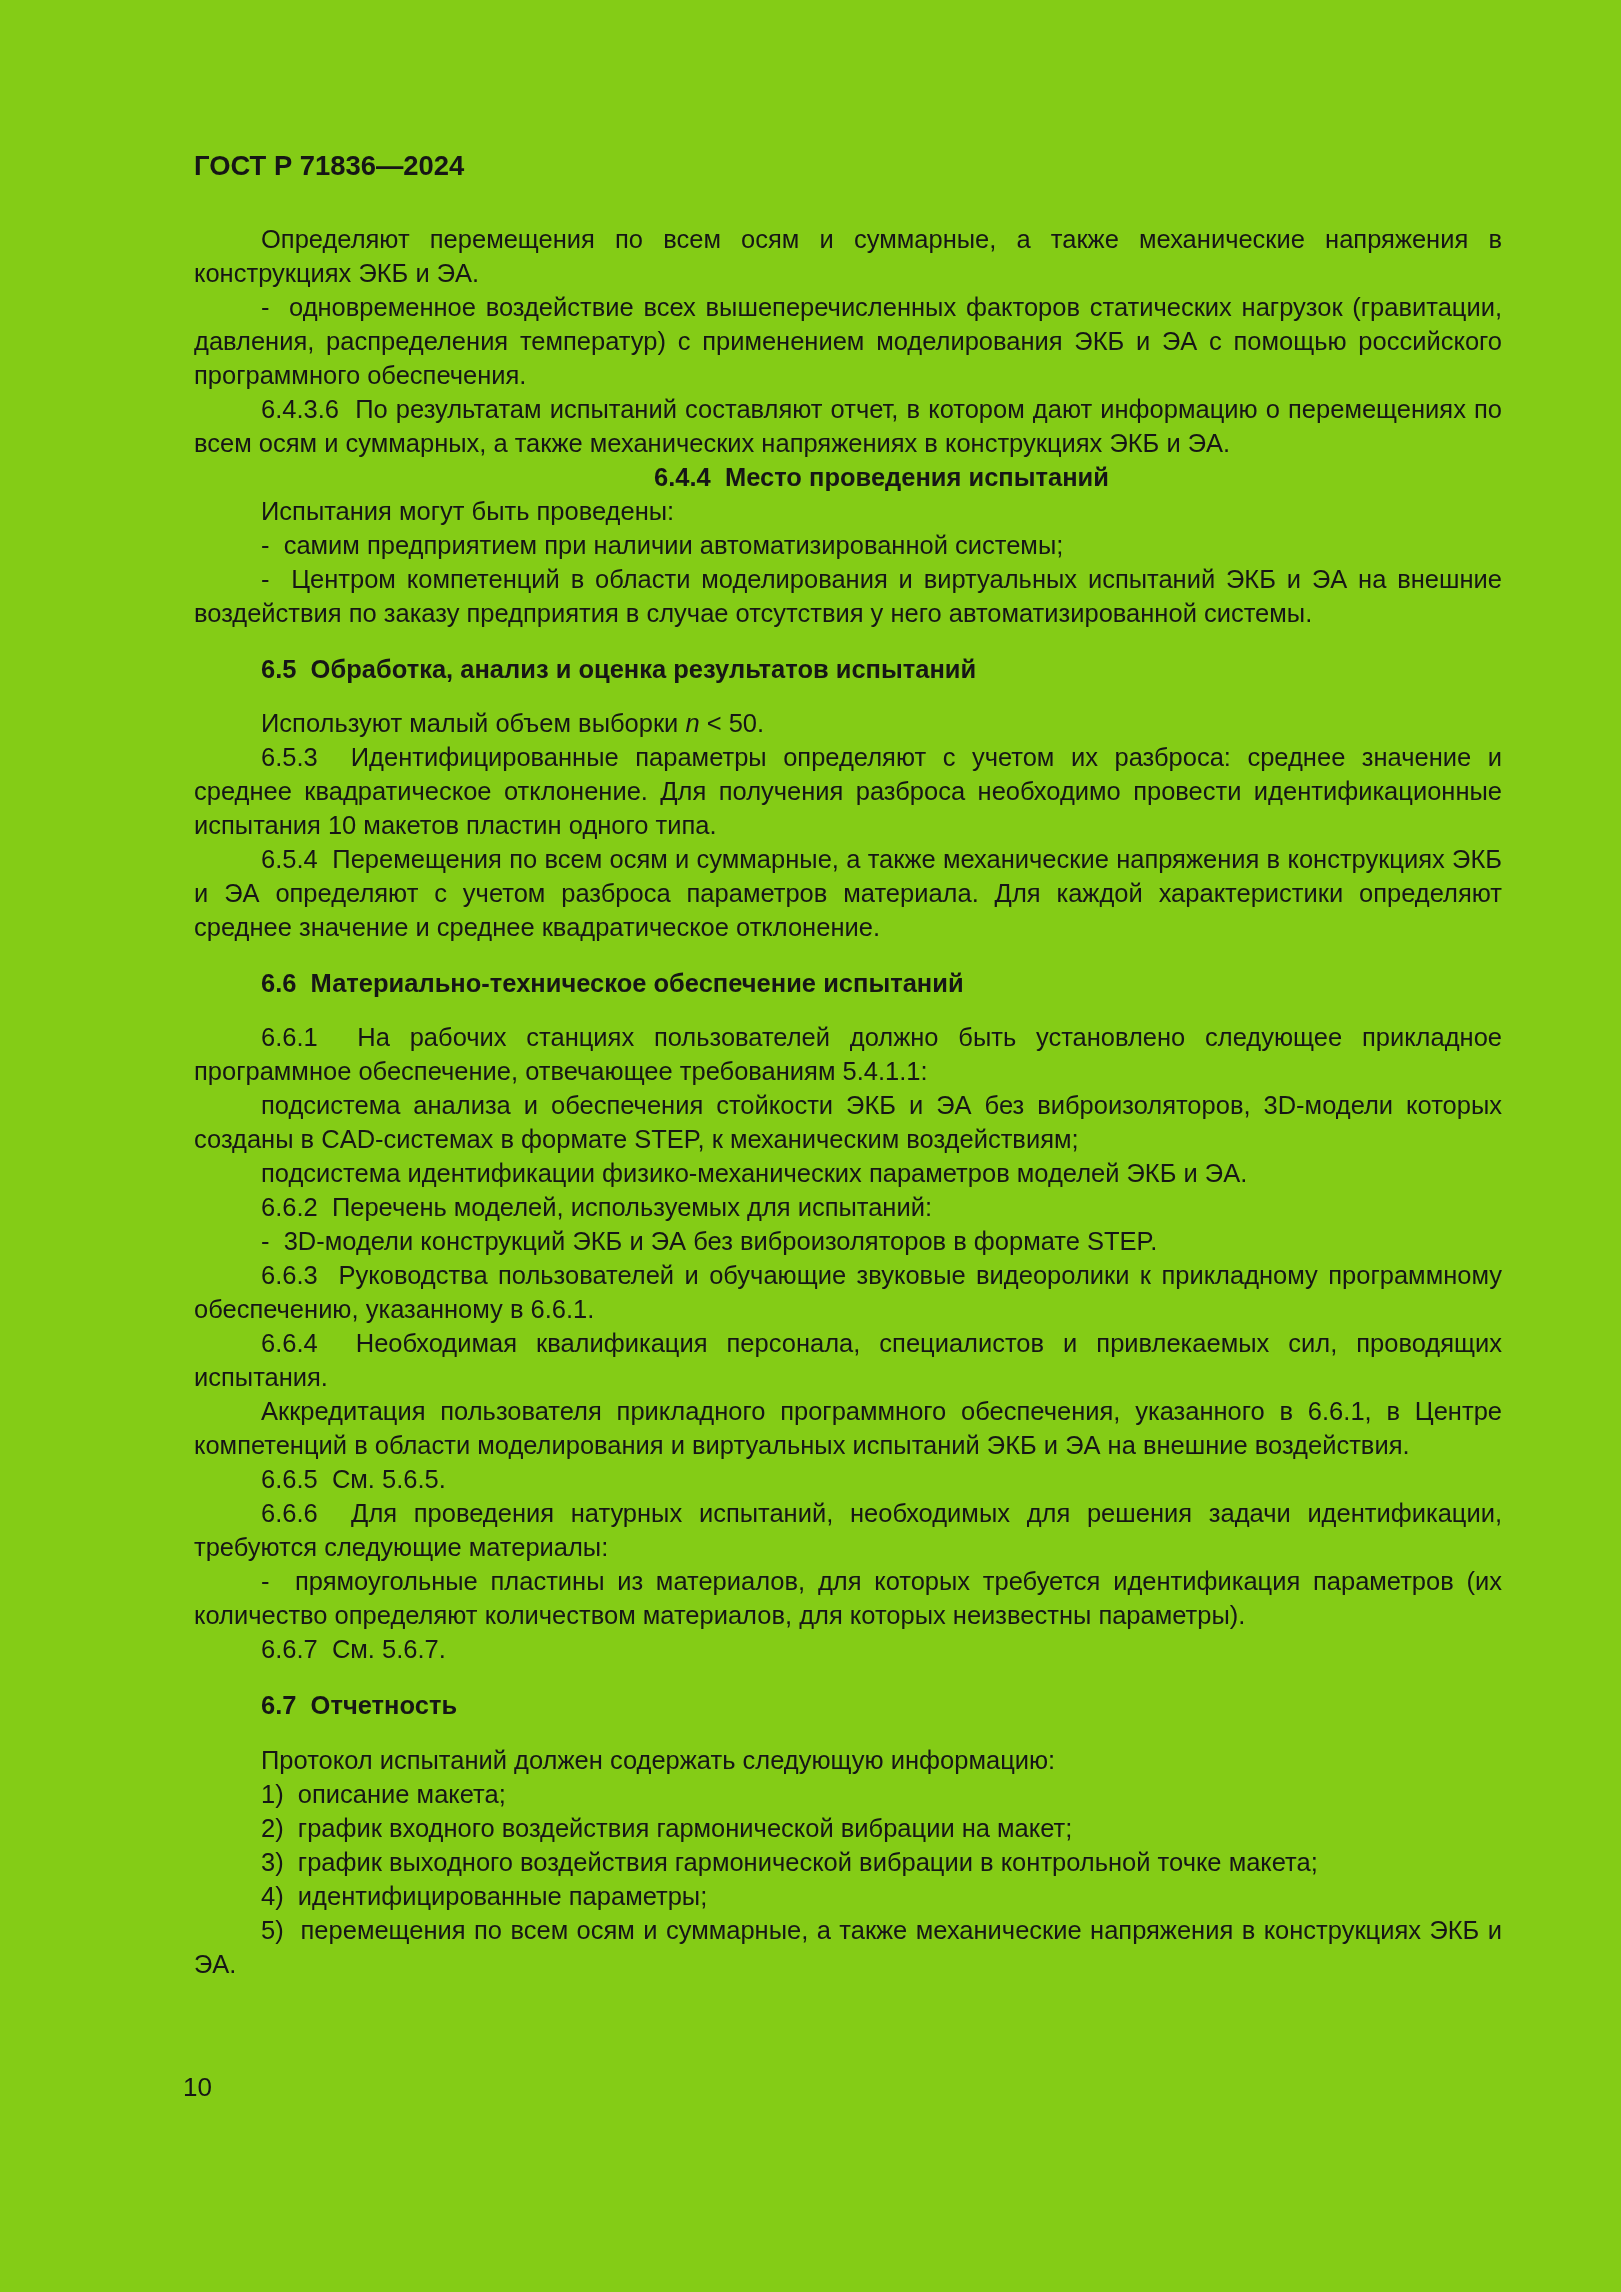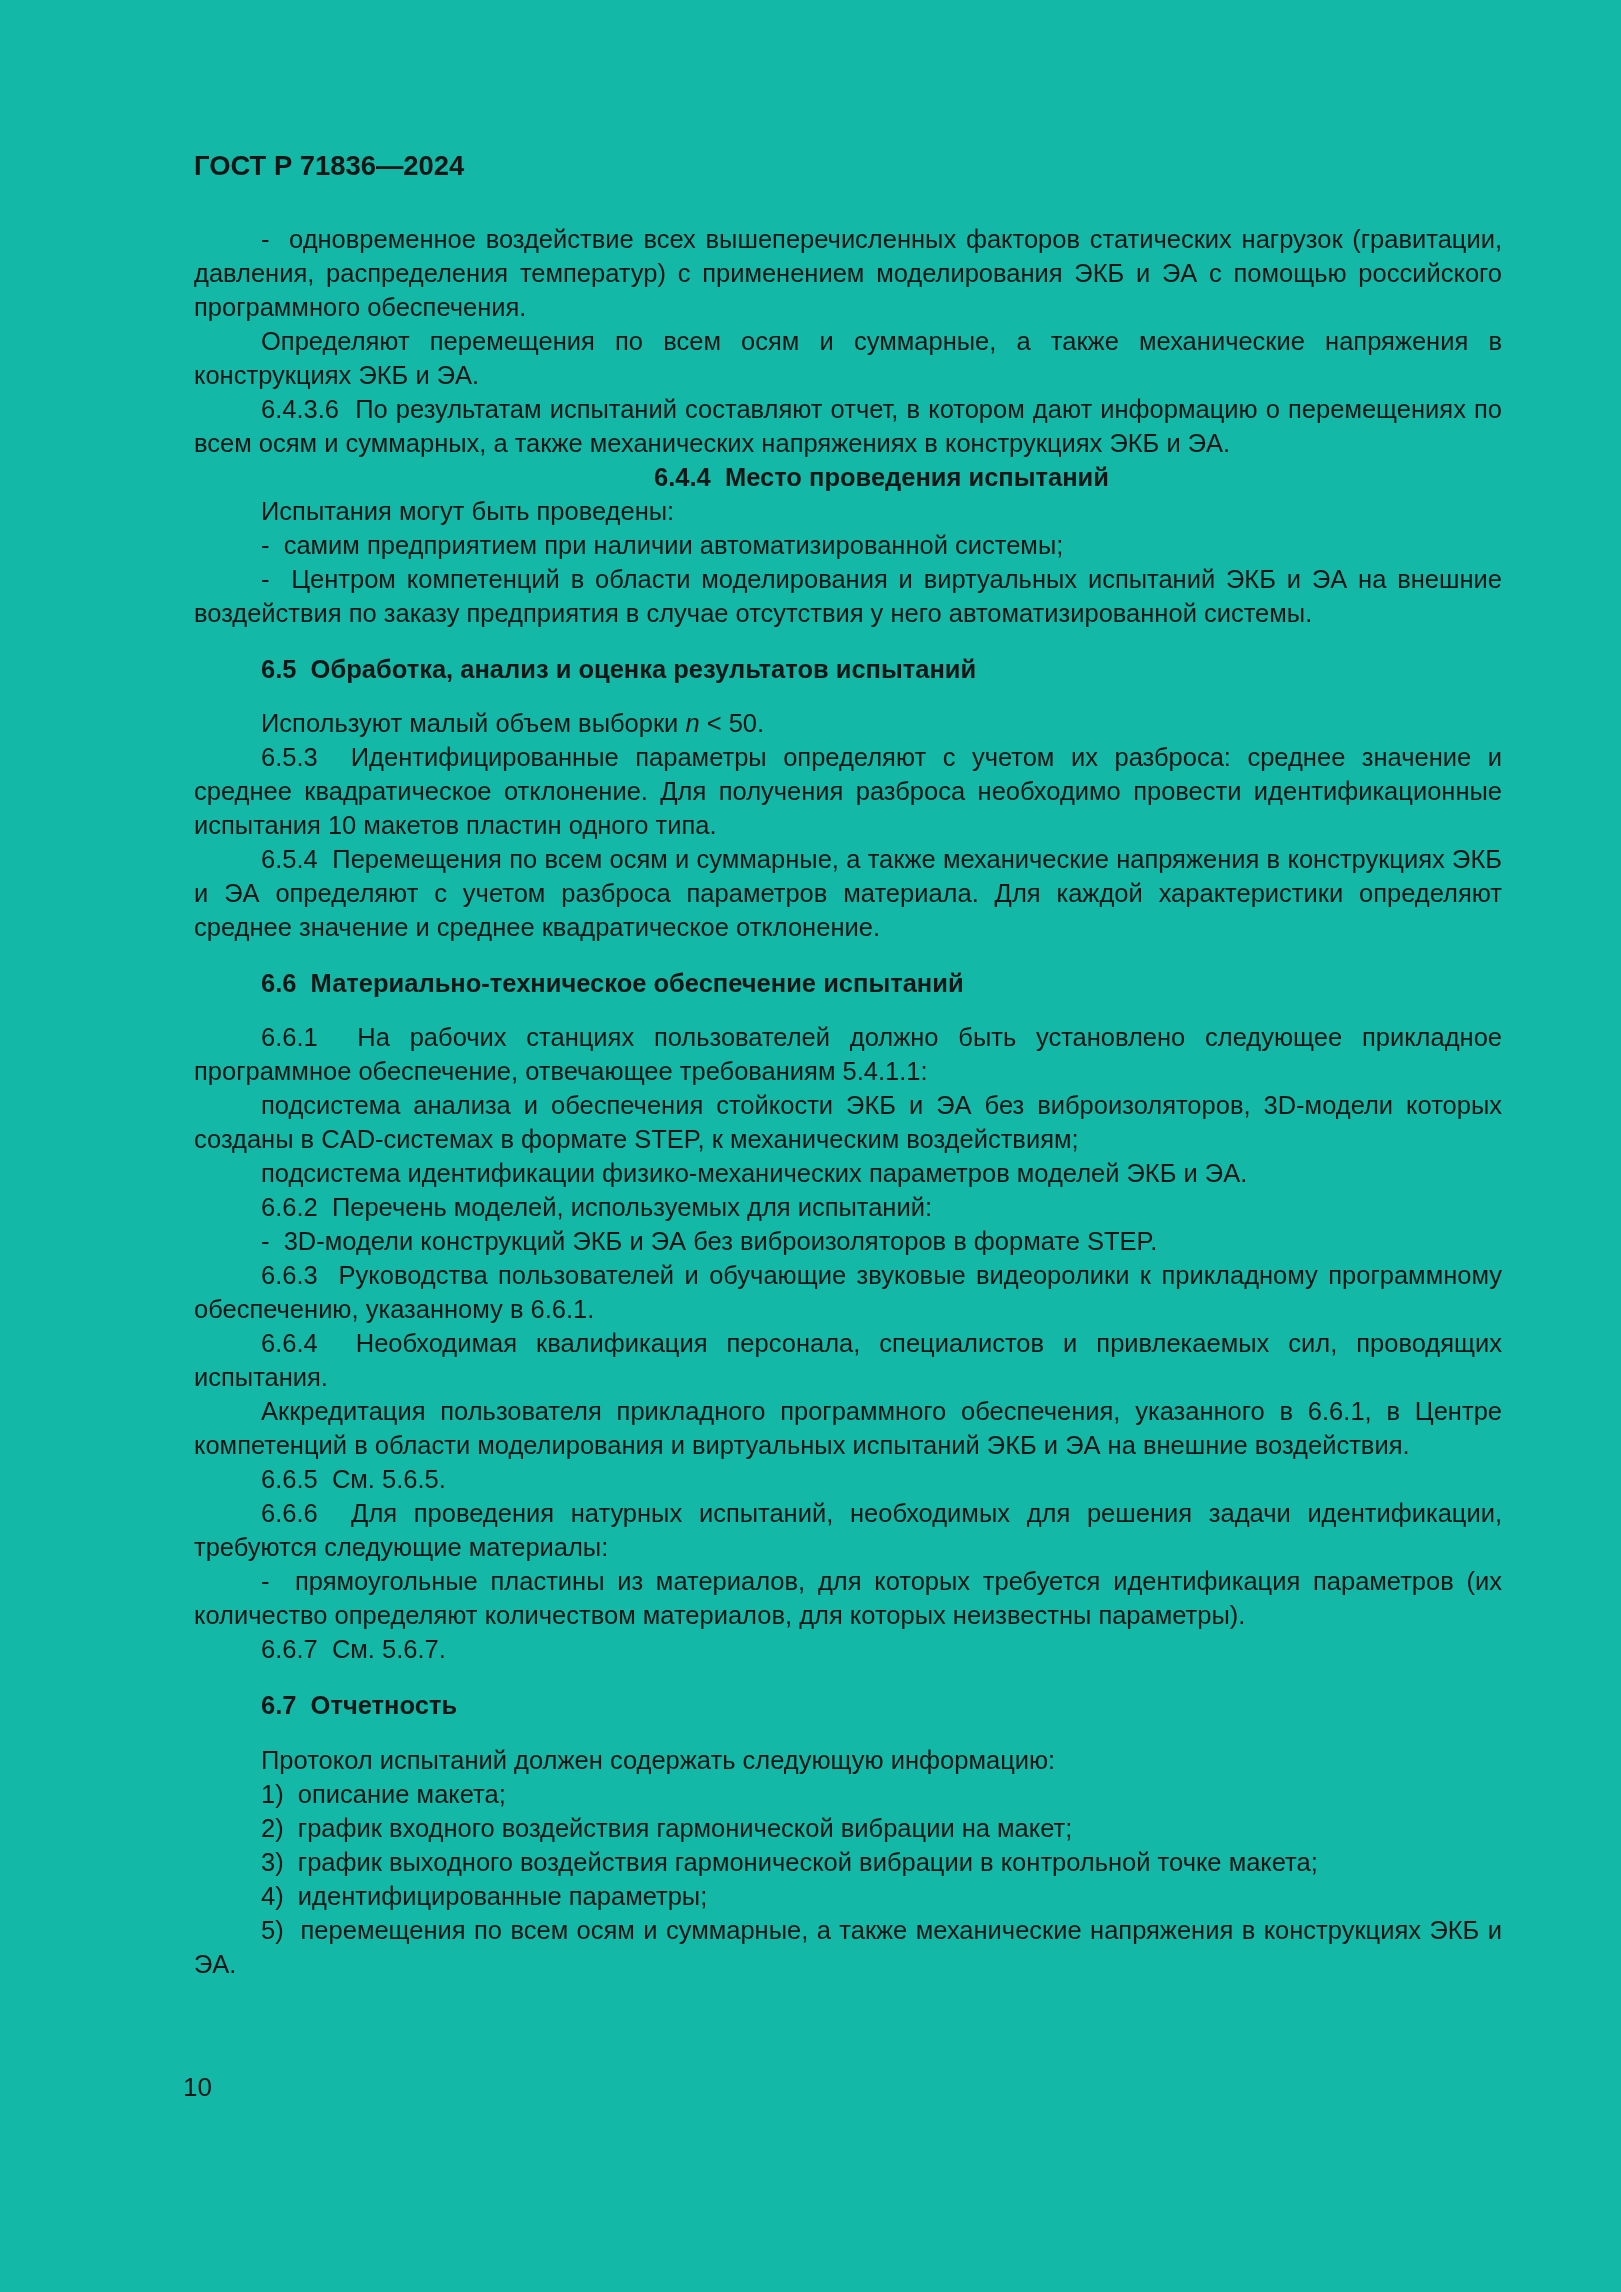--- a/index.html
+++ b/index.html
@@ -4,21 +4,21 @@
 <style>
   html, body {
     margin: 0;
     padding: 0;
     background: #ffffff;
   }
   .page {
     position: relative;
     width: 1621px;
     height: 2293px;
-    background: #14b8a6;
+    background: #84cc16;
     box-sizing: border-box;
     padding: 149px 119px 0 194px;
     color: #161616;
     font-family: "Liberation Sans", "DejaVu Sans", sans-serif;
     font-size: 25.5px;
     line-height: 34px;
     overflow: hidden;
   }
   .doc-header {
     font-weight: bold;
@@ -50,22 +50,22 @@
     line-height: 34px;
   }
 </style>
 </head>
 <body>
 
 <div class="page">
   <div class="doc-header">ГОСТ Р 71836—2024</div>
 
   <div class="doc-body">
+      <p class="p">Определяют перемещения по всем осям и суммарные, а также механические напряжения в конструкциях ЭКБ и ЭА.</p>
       <p class="p">-&nbsp; одновременное воздействие всех вышеперечисленных факторов статических нагрузок (гравитации, давления, распределения температур) с применением моделирования ЭКБ и ЭА с помощью российского программного обеспечения.</p>
-      <p class="p">Определяют перемещения по всем осям и суммарные, а также механические напряжения в конструкциях ЭКБ и ЭА.</p>
       <p class="p">6.4.3.6&nbsp; По результатам испытаний составляют отчет, в котором дают информацию о перемещениях по всем осям и суммарных, а также механических напряжениях в конструкциях ЭКБ и ЭА.</p>
       <p class="h3">6.4.4&nbsp; Место проведения испытаний</p>
       <p class="p">Испытания могут быть проведены:</p>
       <p class="p">-&nbsp; самим предприятием при наличии автоматизированной системы;</p>
       <p class="p">-&nbsp; Центром компетенций в области моделирования и виртуальных испытаний ЭКБ и ЭА на внешние воздействия по заказу предприятия в случае отсутствия у него автоматизированной системы.</p>
       <p class="h2">6.5&nbsp; Обработка, анализ и оценка результатов испытаний</p>
       <p class="p"><span>Используют малый объем выборки </span><span class="it">n</span><span> &lt; 50.</span></p>
       <p class="p">6.5.3&nbsp; Идентифицированные параметры определяют с учетом их разброса: среднее значение и среднее квадратическое отклонение. Для получения разброса необходимо провести идентификационные испытания 10 макетов пластин одного типа.</p>
       <p class="p">6.5.4&nbsp; Перемещения по всем осям и суммарные, а также механические напряжения в конструкциях ЭКБ и ЭА определяют с учетом разброса параметров материала. Для каждой характеристики определяют среднее значение и среднее квадратическое отклонение.</p>
       <p class="h2">6.6&nbsp; Материально-техническое обеспечение испытаний</p>

